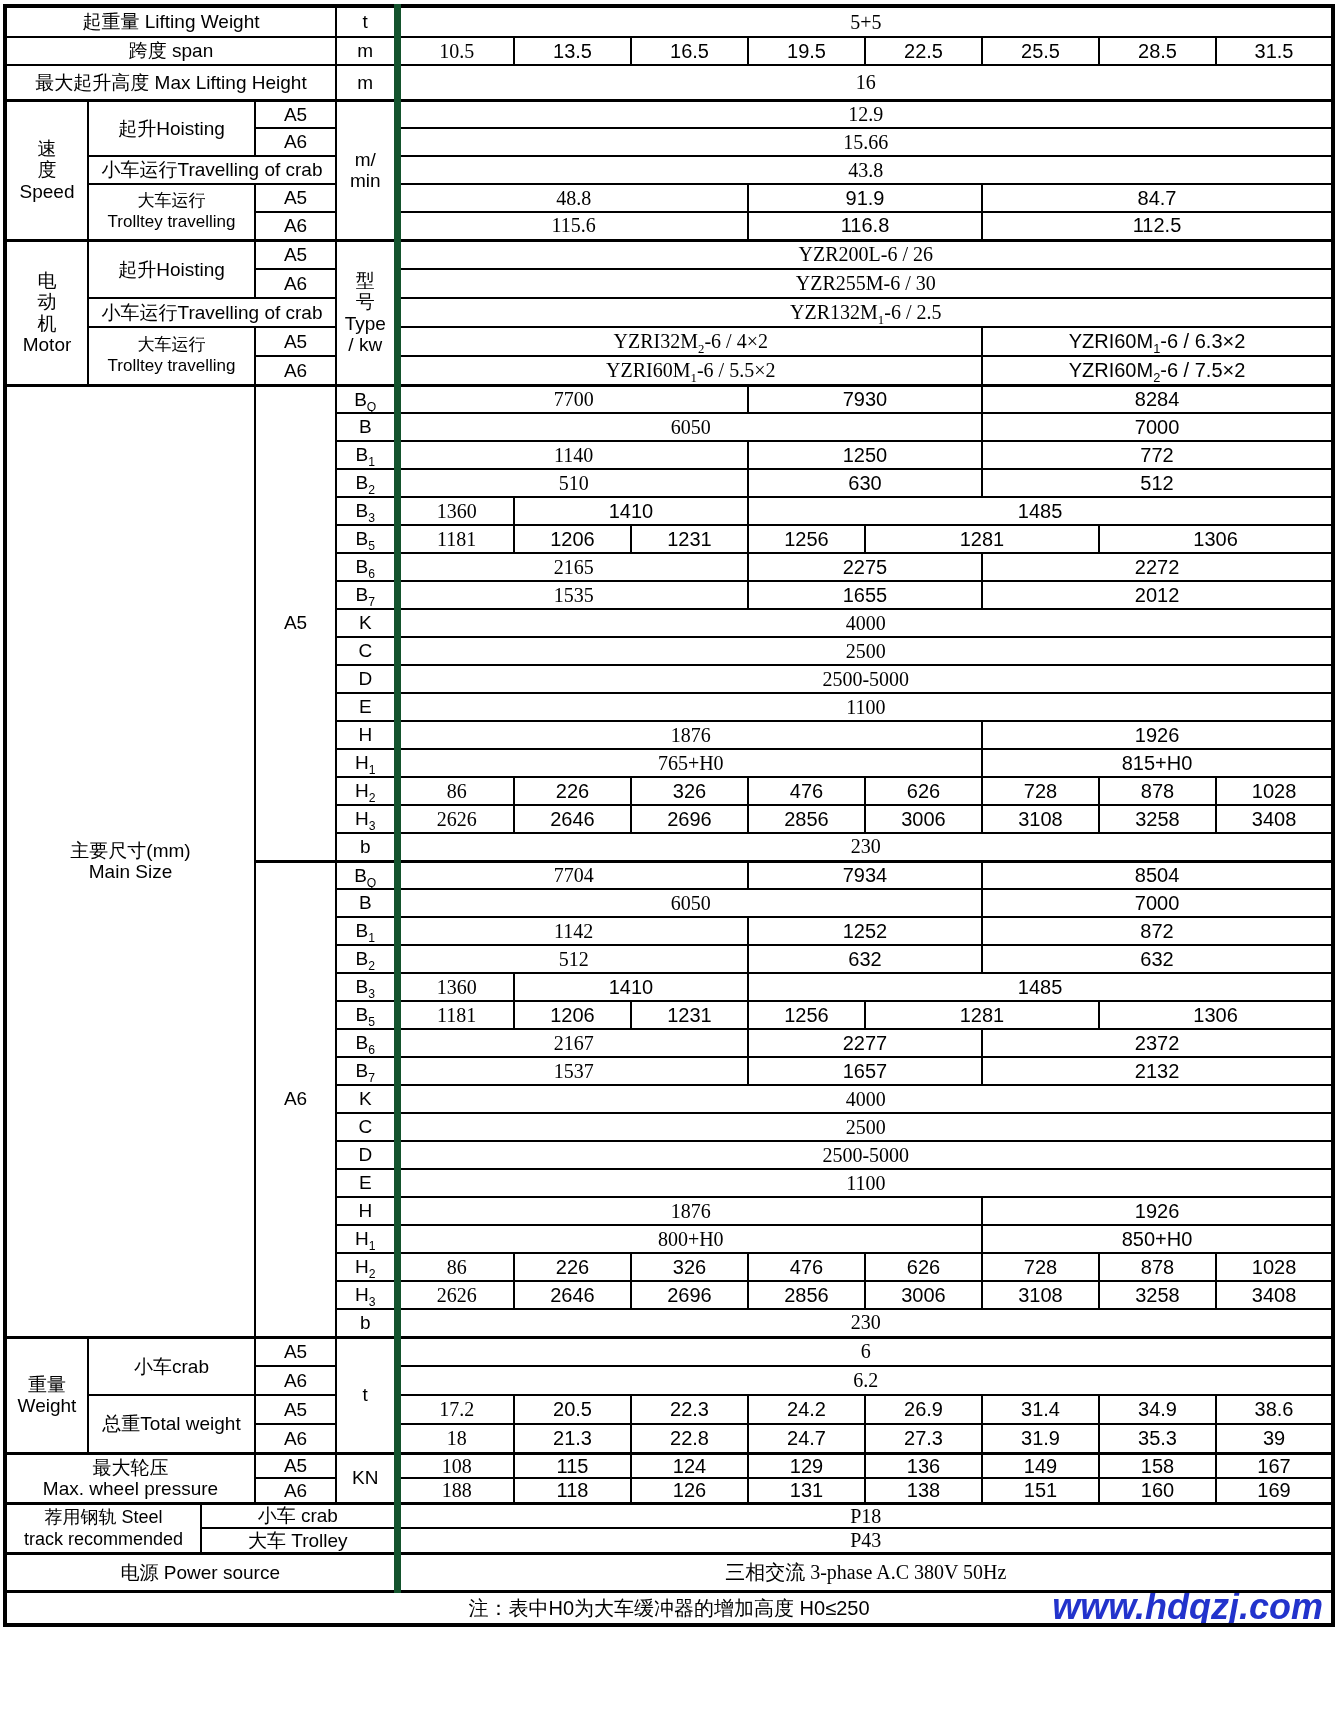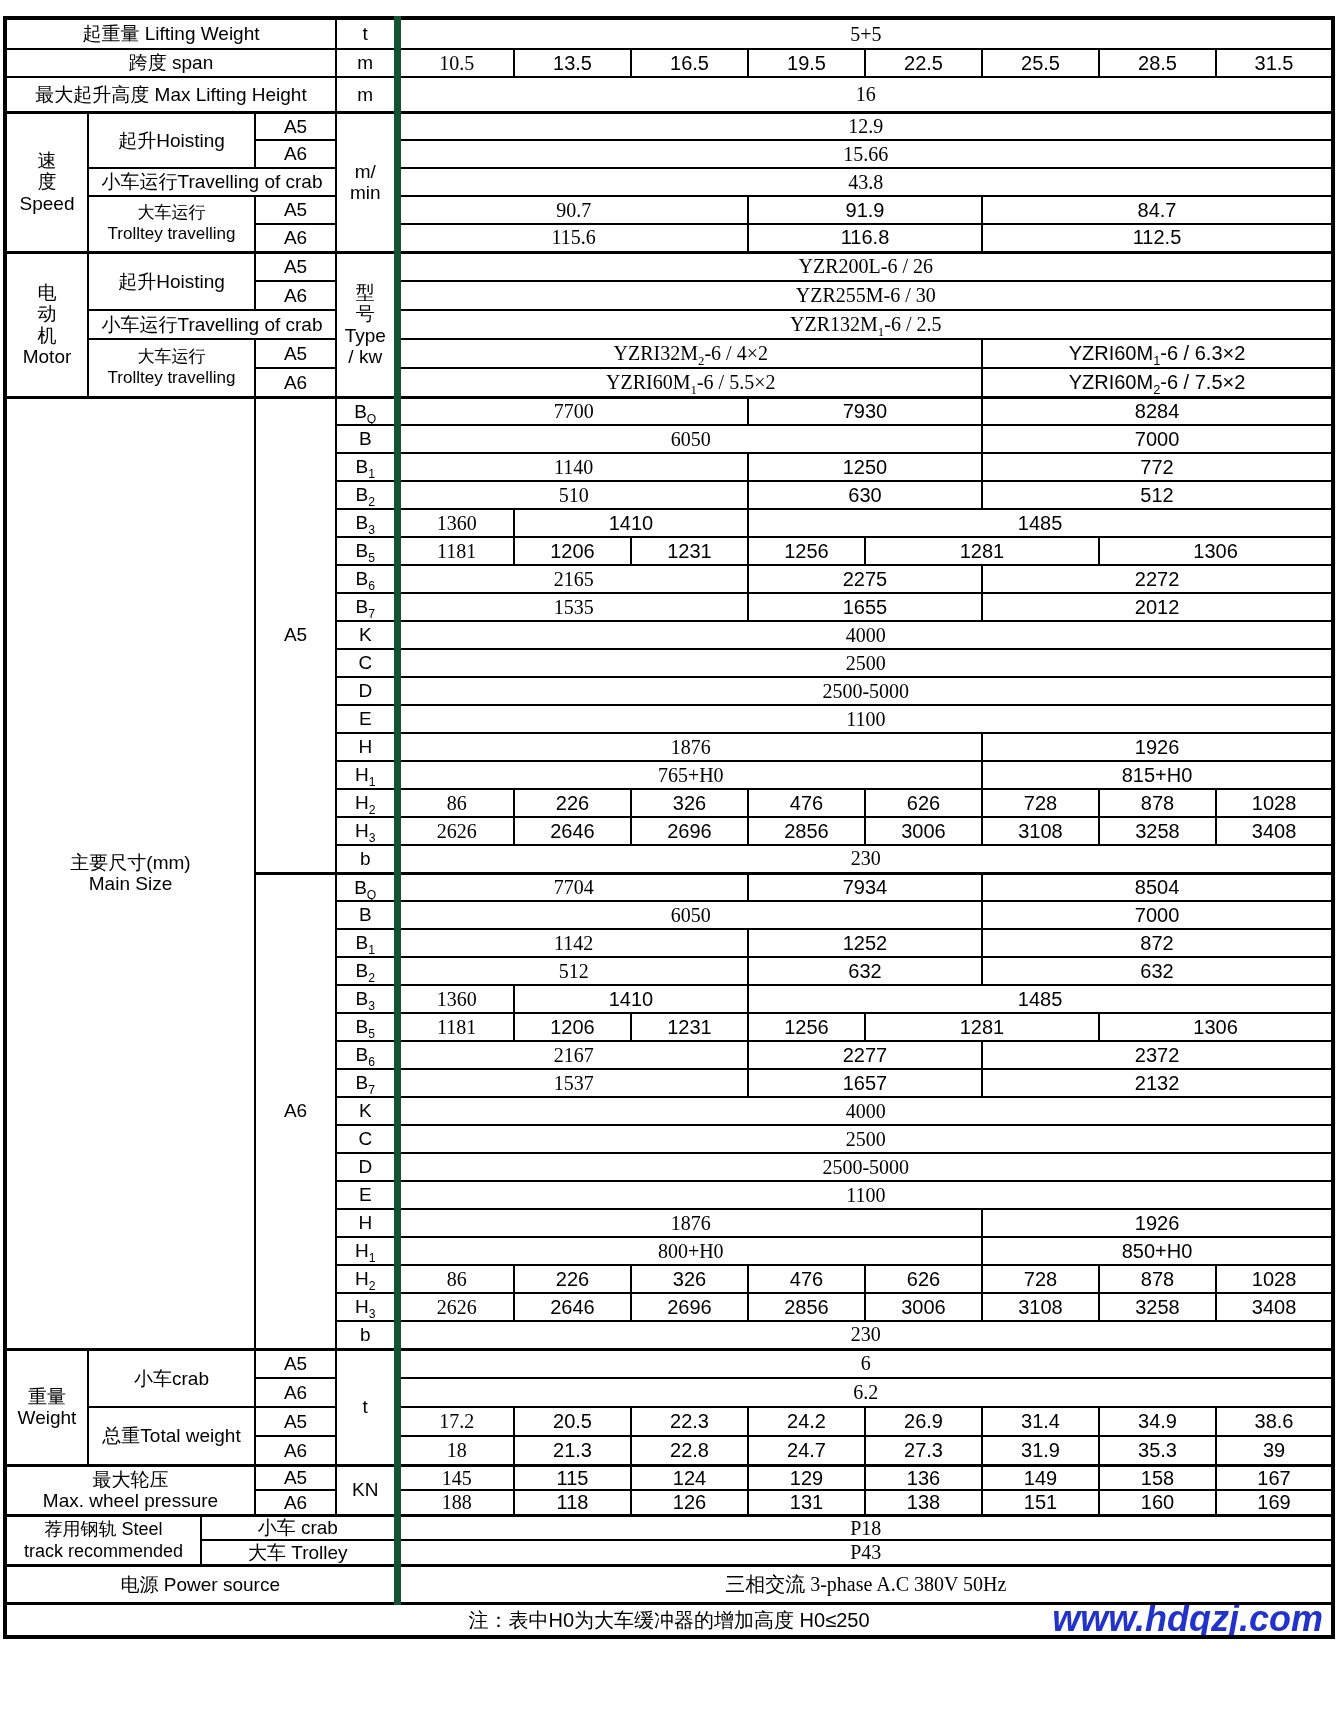--- a/index.html
+++ b/index.html
@@ -2,21 +2,21 @@
 <html><head>
 <meta charset="utf-8">
 <style>
   html,body{margin:0;padding:0;background:#ffffff;}
   .sheet{
     position:relative;width:1337px;height:1723px;background:#ffffff;overflow:hidden;
     font-family:"Liberation Sans","DejaVu Sans",sans-serif;color:#000;
   }
   table{
     border-collapse:collapse;table-layout:fixed;
-    position:absolute;left:3px;top:16px;width:1330px;
+    position:absolute;left:3px;top:4px;width:1330px;
     border:4px solid #000;
   }
   tr{height:28px;}
   tr.s-top.r0{height:31px;}
   tr.s-top.r2{height:35px;}
   tr.s-motor{height:29px;}
   tr.s-weight{height:29px;}
   tr.s-wheel{height:24px;}
   tr.s-steel{height:25px;}
   tr.s-power{height:38px;}
@@ -96,21 +96,21 @@
           <td colspan="8" class="val vfirst">15.66</td>
         </tr>
         <tr class="s-speed r2">
           <td colspan="3" class="hdr">小车运行Travelling of crab</td>
           <td colspan="8" class="val vfirst">43.8</td>
         </tr>
         <tr class="s-speed r3">
           <td colspan="2" rowspan="2" class="hdr smallish">大车运行
 Trolltey travelling</td>
           <td class="grade">A5</td>
-          <td colspan="3" class="val vfirst">90.7</td>
+          <td colspan="3" class="val vfirst">48.8</td>
           <td colspan="2" class="val">91.9</td>
           <td colspan="3" class="val">84.7</td>
         </tr>
         <tr class="s-speed r4">
           <td class="grade">A6</td>
           <td colspan="3" class="val vfirst">115.6</td>
           <td colspan="2" class="val">116.8</td>
           <td colspan="3" class="val">112.5</td>
         </tr>
         <tr class="s-motor r0 sec">
@@ -387,21 +387,21 @@
           <td class="val">27.3</td>
           <td class="val">31.9</td>
           <td class="val">35.3</td>
           <td class="val">39</td>
         </tr>
         <tr class="s-wheel r0 sec">
           <td colspan="3" rowspan="2" class="hdr">最大轮压
 Max.  wheel pressure</td>
           <td class="grade">A5</td>
           <td rowspan="2" class="unit">KN</td>
-          <td class="val vfirst">145</td>
+          <td class="val vfirst">108</td>
           <td class="val">115</td>
           <td class="val">124</td>
           <td class="val">129</td>
           <td class="val">136</td>
           <td class="val">149</td>
           <td class="val">158</td>
           <td class="val">167</td>
         </tr>
         <tr class="s-wheel r1">
           <td class="grade">A6</td>

